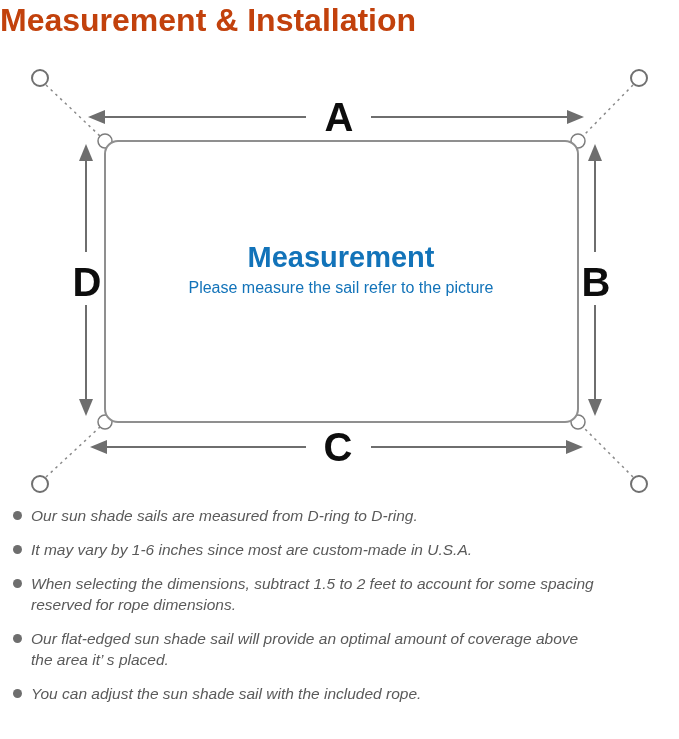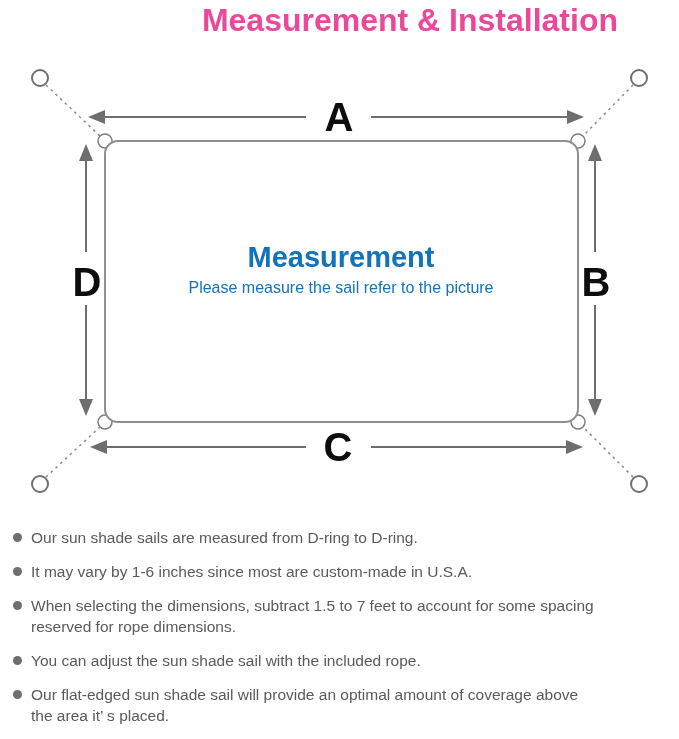--- a/index.html
+++ b/index.html
@@ -5,29 +5,29 @@
   html,body{margin:0;padding:0;background:#ffffff;}
   .page{
     position:relative;
     width:679px;height:739px;
     background:#ffffff;
     font-family:"Liberation Sans", sans-serif;
     overflow:hidden;
   }
   .page-title{
     position:absolute;top:2px;left:0;width:618px;
-    text-align:right;
+    text-align:left;
     font-size:32px;font-weight:bold;
-    color:#ec4899;
+    color:#c2410c;
     letter-spacing:0px;
   }
   .diagram-svg{position:absolute;top:0;left:0;}
   .notes{
-    position:absolute;top:527px;left:12px;width:655px;
-    display:flex;flex-direction:column;
+    position:absolute;top:505px;left:12px;width:655px;
+    display:flex;flex-direction:column;font-style:italic;
   }
   .note{
     display:flex;align-items:flex-start;
     margin-bottom:13px;
   }
   .dot{
     flex:0 0 auto;
     width:9px;height:9px;border-radius:50%;
     background:#6e6e6e;
     margin:6px 9px 0 1px;
@@ -127,32 +127,32 @@
       </div>
       <div class="note">
         <span class="dot"></span>
         <div class="note-text">
           <div>It may vary by 1-6 inches since most are custom-made in U.S.A.</div>
         </div>
       </div>
       <div class="note">
         <span class="dot"></span>
         <div class="note-text">
-          <div>When selecting the dimensions, subtract 1.5 to 7 feet to account for some spacing</div>
+          <div>When selecting the dimensions, subtract 1.5 to 2 feet to account for some spacing</div>
           <div>reserved for rope dimensions.</div>
-        </div>
-      </div>
-      <div class="note">
-        <span class="dot"></span>
-        <div class="note-text">
-          <div>You can adjust the sun shade sail with the included rope.</div>
         </div>
       </div>
       <div class="note">
         <span class="dot"></span>
         <div class="note-text">
           <div>Our flat-edged sun shade sail will provide an optimal amount of coverage above</div>
           <div>the area it’ s placed.</div>
         </div>
       </div>
+      <div class="note">
+        <span class="dot"></span>
+        <div class="note-text">
+          <div>You can adjust the sun shade sail with the included rope.</div>
+        </div>
+      </div>
     </div>
 
 </div>
 
 </body></html>

